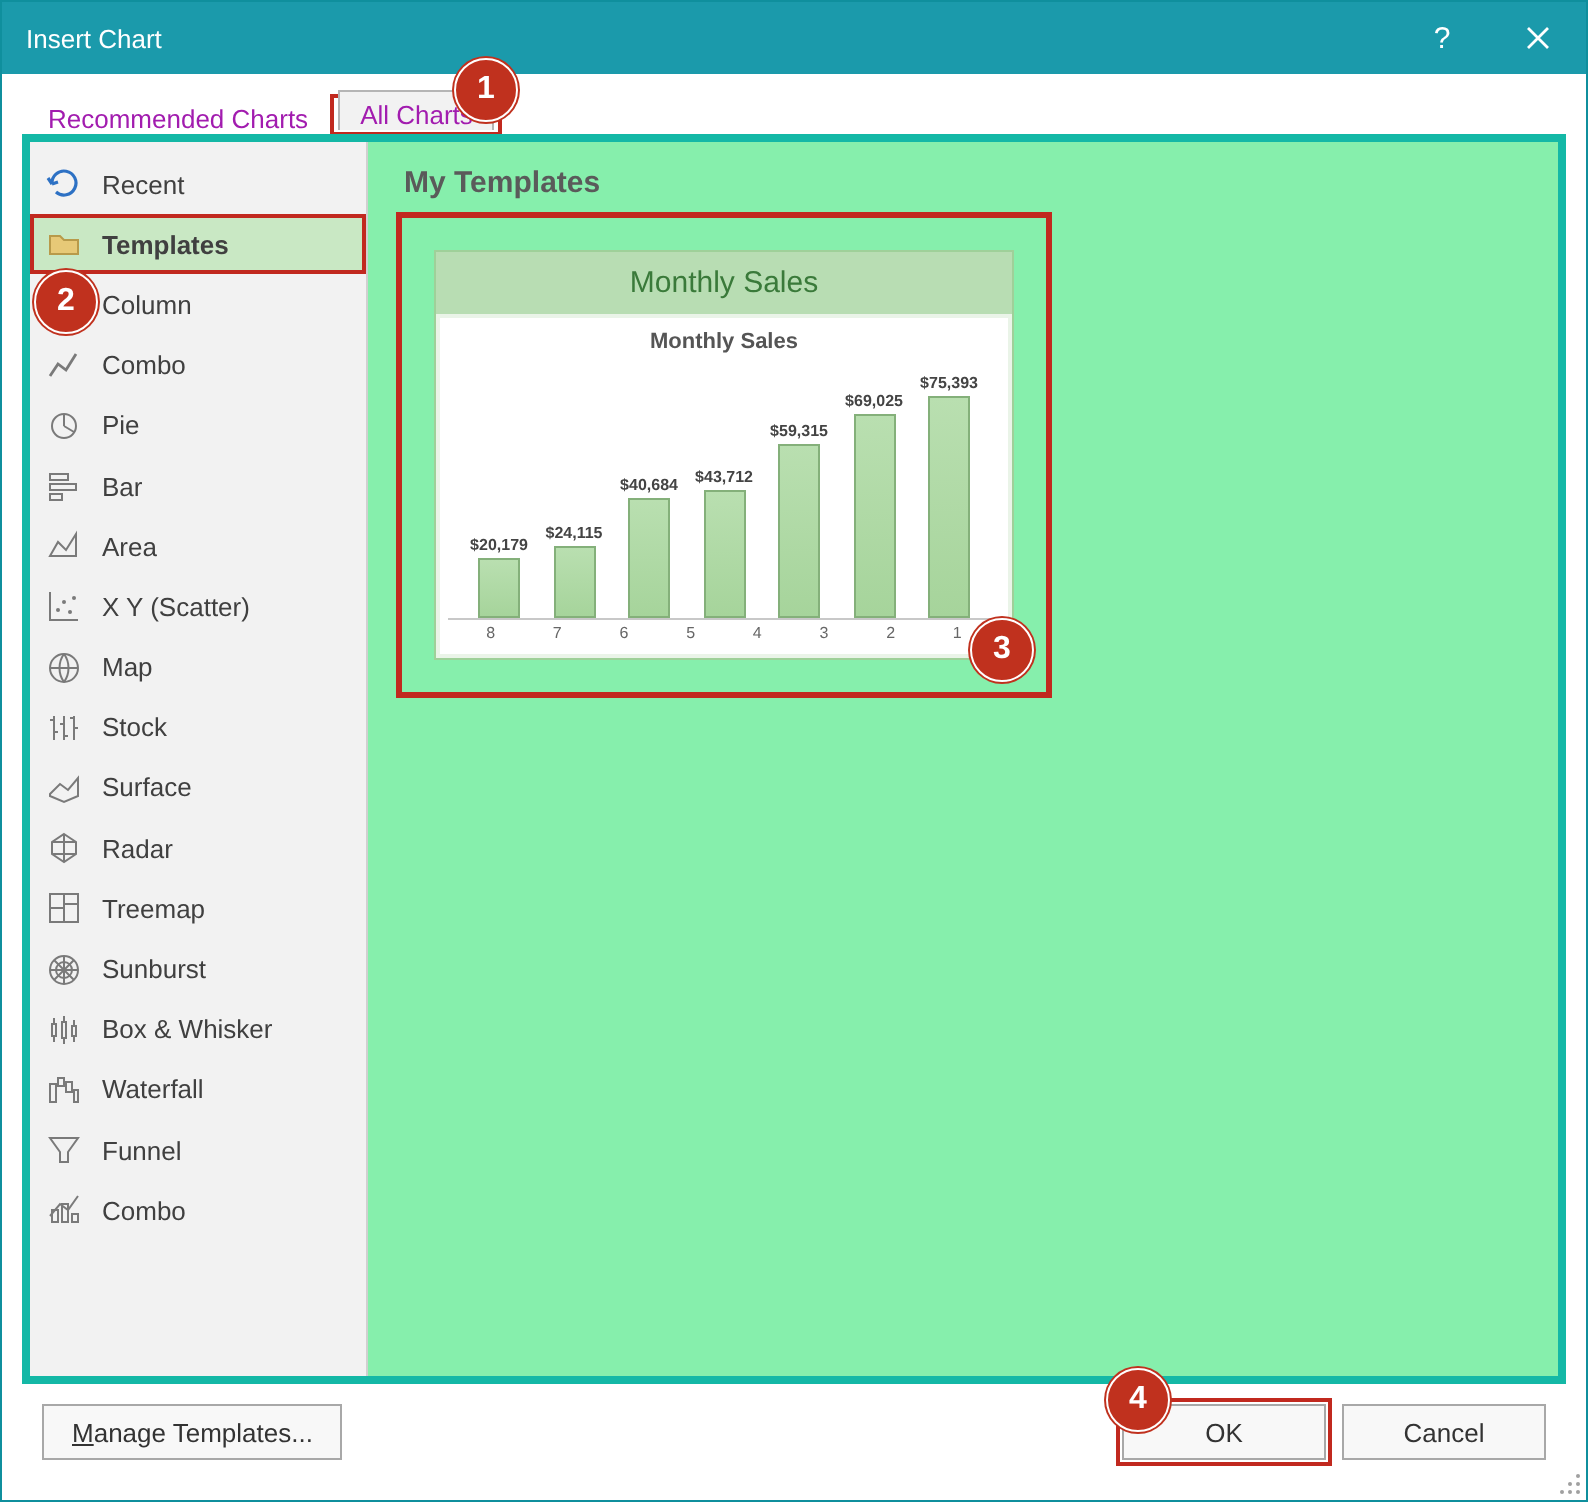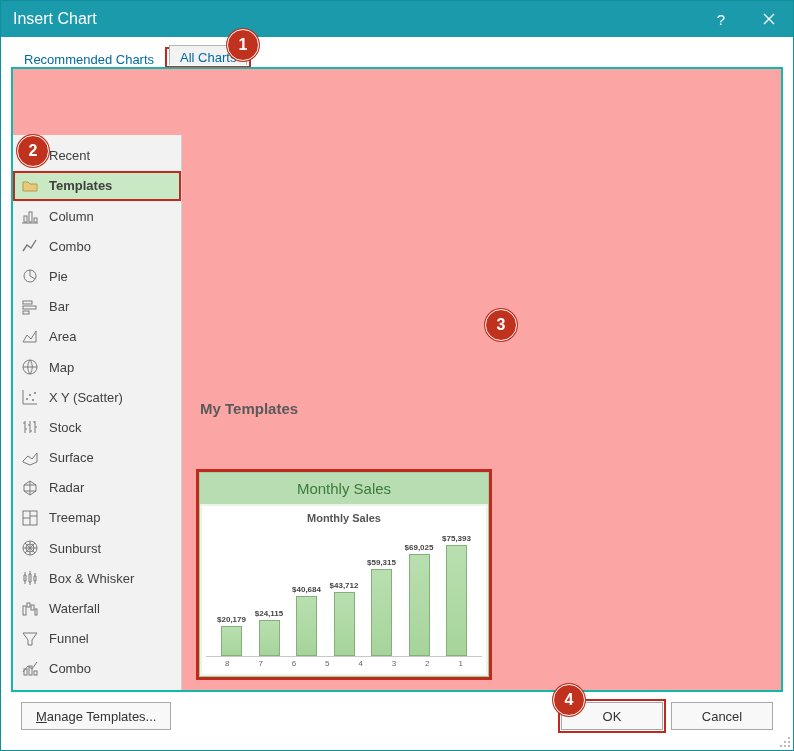--- a/index.html
+++ b/index.html
@@ -1,34 +1,34 @@
 <!DOCTYPE html>
 <html><head>
 <meta charset="utf-8">
 <style>
   html,body{margin:0;padding:0;font-family:"Segoe UI",Arial,sans-serif;font-size:13px;color:#404040;background:#fff;}
   .window{width:794px;height:751px;border:1px solid #0f8f9d;box-sizing:border-box;display:flex;flex-direction:column;position:relative;}
   .titlebar{height:36px;background:#1b9aab;color:#fff;display:flex;align-items:center;justify-content:space-between;padding:0 0 0 12px;}
-  .titlebar .title{font-size:16px;}
+  .titlebar .title{font-size:13px;}
   .titlebar .ctrls{display:flex;height:100%;}
   .titlebar .ctrl{width:48px;display:flex;align-items:center;justify-content:center;font-size:15px;font-weight:400;}
   .body{flex:1;padding:10px 10px 10px 10px;display:flex;flex-direction:column;position:relative;}
   .tabs{display:flex;gap:0;margin-left:2px;}
-  .tab{padding:4px 10px 0 10px;border:1px solid transparent;border-bottom:none;font-size:13px;color:#0369a1;cursor:default;}
+  .tab{padding:4px 10px 0 10px;border:1px solid transparent;border-bottom:none;font-size:13px;color:#a21caf;cursor:default;}
   .tab.active{border-color:#b5b5b5;background:#f2f2f2;position:relative;z-index:2;}
   .tab-highlight{border:2.5px solid #c1291f;padding:1px 2px;}
-  .panel{flex:1;border:2px solid #14b8a6;background:#fca5a5;margin-top:-1px;display:flex;position:relative;align-items:flex-end;}
+  .panel{flex:1;border:4px solid #14b8a6;background:#86efac;margin-top:-1px;display:flex;position:relative;}
   .sidebar{width:168px;border-right:1px solid #d0d0d0;padding-top:6px;padding-bottom:6px;background:#f2f2f2;}
   .cat{display:flex;align-items:center;height:30.2px;padding-left:8px;gap:10px;color:#404040;}
   .cat .ico{width:18px;height:18px;display:flex;align-items:center;justify-content:center;color:#7a7a7a;}
   .cat.selected{background:#c9e8c4;}
   .cat-highlight{outline:2.5px solid #c1291f;outline-offset:-2px;font-weight:bold;}
   .main{flex:1;padding:10px 14px;}
   .section-hdr{font-weight:700;color:#5a5a5a;font-size:15px;padding:2px 0 6px 4px;}
-  .template-area{border:3px solid #c1291f;padding:0;width:290px;margin-top:46px;}
+  .template-area{border:3px solid #c1291f;padding:16px;width:290px;}
   .chart-card{border:1px solid #9fd099;background:#eaf4e8;}
   .chart-title-top{background:#b8ddb3;text-align:center;color:#3a7a3a;font-size:15px;padding:7px 0;}
   .chart-body{background:#fff;margin:2px;padding:6px 4px 6px 4px;}
   .chart-inner-title{text-align:center;font-weight:700;font-size:11px;color:#555;margin-bottom:4px;}
   .bars-row{display:flex;align-items:flex-end;justify-content:space-evenly;height:128px;border-bottom:1px solid #c8c8c8;padding:0 2px;}
   .bar-wrap{display:flex;flex-direction:column;align-items:center;width:28px;}
   .bar-lbl{font-size:8px;font-weight:700;color:#444;margin-bottom:2px;white-space:nowrap;}
   .bar{width:21px;background:linear-gradient(#b9dfb0,#a6d49b);border:1px solid #84b07a;box-sizing:border-box;}
   .x-row{display:flex;justify-content:space-evenly;padding:2px 2px 0 2px;}
   .x-lbl{width:28px;text-align:center;font-size:8px;color:#666;}
@@ -131,37 +131,37 @@
           <span class="ico">
               <svg width="18" height="18" viewBox="0 0 18 18">
                 <path d="M2 14l4-7 4 4 5-8v11H2z" fill="none" stroke="#7a7a7a"></path>
               </svg>
             </span>
           <span>Area</span>
         </div>
         <div class="cat">
           <span class="ico">
               <svg width="18" height="18" viewBox="0 0 18 18">
-                <circle cx="9" cy="9" r="7" fill="none" stroke="#7a7a7a"></circle>
-                <path d="M2 9h14 M9 2c3 4 3 10 0 14 M9 2c-3 4-3 10 0 14" fill="none" stroke="#7a7a7a"></path>
-              </svg>
-            </span>
-          <span>Map</span>
-        </div>
-        <div class="cat">
-          <span class="ico">
-              <svg width="18" height="18" viewBox="0 0 18 18">
                 <path d="M2 2v14h14" stroke="#7a7a7a" fill="none"></path>
                 <circle cx="6" cy="11" r="1" fill="#7a7a7a"></circle>
                 <circle cx="9" cy="7" r="1" fill="#7a7a7a"></circle>
                 <circle cx="12" cy="12" r="1" fill="#7a7a7a"></circle>
                 <circle cx="14" cy="5" r="1" fill="#7a7a7a"></circle>
               </svg>
             </span>
           <span>X Y (Scatter)</span>
+        </div>
+        <div class="cat">
+          <span class="ico">
+              <svg width="18" height="18" viewBox="0 0 18 18">
+                <circle cx="9" cy="9" r="7" fill="none" stroke="#7a7a7a"></circle>
+                <path d="M2 9h14 M9 2c3 4 3 10 0 14 M9 2c-3 4-3 10 0 14" fill="none" stroke="#7a7a7a"></path>
+              </svg>
+            </span>
+          <span>Map</span>
         </div>
         <div class="cat">
           <span class="ico">
               <svg width="18" height="18" viewBox="0 0 18 18">
                 <path d="M4 3v12M4 5h-2M4 11h2 M9 3v12M9 7h-2M9 13h2 M14 3v12M14 4h-2M14 9h2" stroke="#7a7a7a"></path>
               </svg>
             </span>
           <span>Stock</span>
         </div>
         <div class="cat">

